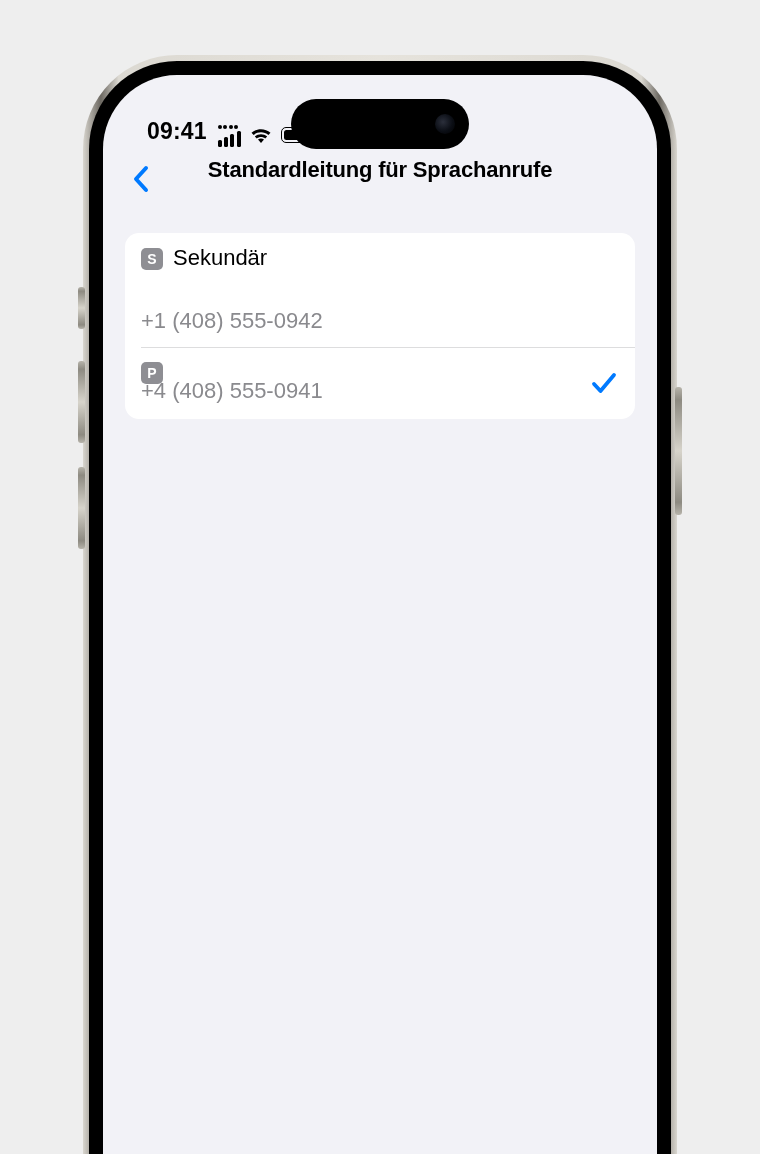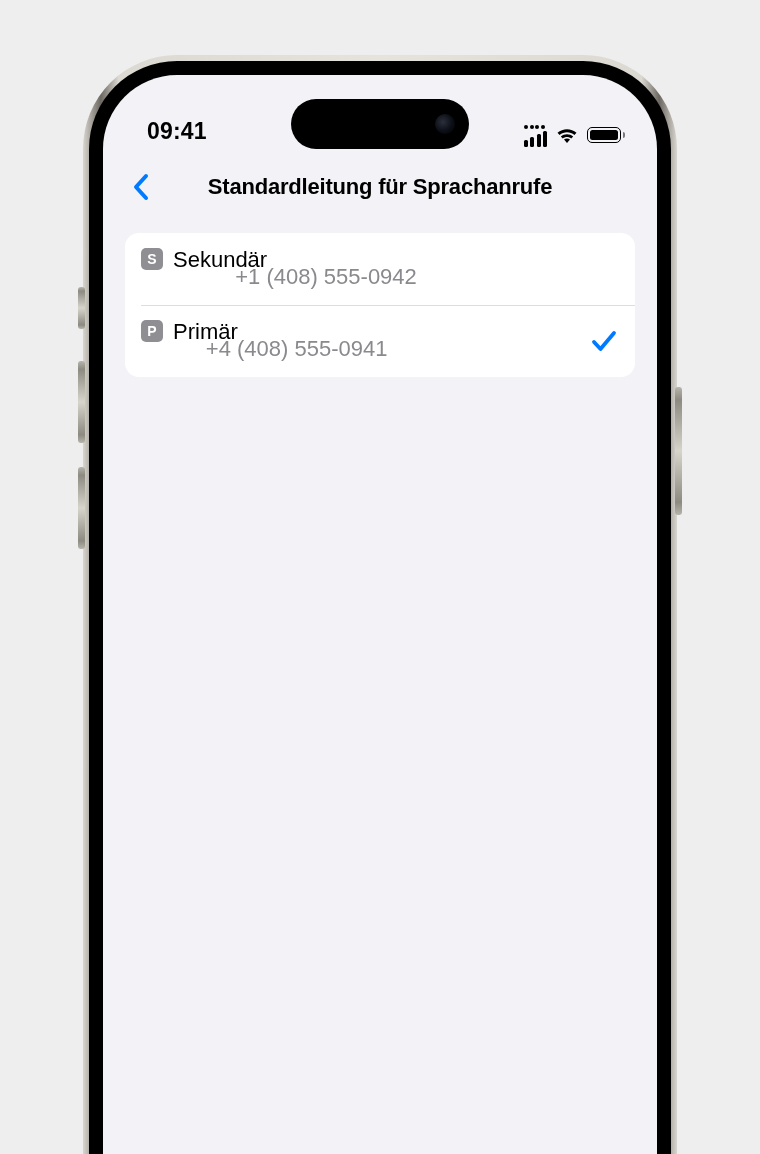--- a/index.html
+++ b/index.html
@@ -78,42 +78,40 @@
       height: 20px;
       border-radius: 50%;
       background: radial-gradient(circle at 40% 40%, #2b2f3b 0%, #0b0e15 55%, #000 100%);
     }
 
     
     .status-bar {
       height: 82px;
       display: flex;
       align-items: flex-end;
-      justify-content: space-between;
       padding: 0 36px 10px 44px;
       gap: 11px;
     }
     .status-time {
       font-size: 23px;
       font-weight: 600;
       color: #000;
       letter-spacing: 0.2px;
       padding-bottom: 2px;
     }
     .status-icons {
       display: flex;
       align-items: center;
       gap: 8px;
     }
 
     
     .nav {
       height: 60px;
       display: flex;
-      align-items: center;
       position: relative;
       padding: 0 20px;
     }
     .back-btn {
       width: 36px;
       height: 44px;
       display: flex;
       align-items: center;
       justify-content: center;
       cursor: pointer;
@@ -165,22 +163,23 @@
       display: flex;
       align-items: center;
       justify-content: center;
       margin-right: 10px;
       flex-shrink: 0;
       align-self: flex-start;
       margin-top: 3px;
     }
     .row-body {
       display: flex;
-      flex-direction: row;
+      flex-direction: column;
       flex: 1;
+      gap: 20px;
     }
     .row-title {
       font-size: 22px;
       color: #000;
       line-height: 1.2;
     }
     .row-sub {
       font-size: 22px;
       color: #8a8a8e;
       line-height: 1.25;
@@ -314,21 +313,20 @@
         <div class="row-icon">S</div>
         <div class="row-body">
           <div class="row-title">Sekundär</div>
           <div class="row-sub">+1 (408) 555-0942</div>
         </div>
       </div>
 
       <div class="row">
         <div class="row-icon">P</div>
         <div class="row-body">
-          <div class="row-title">Primär</div>
           <div class="row-sub">+4 (408) 555-0941</div>
         </div>
         <div class="check">
           <svg width="26" height="24" viewBox="0 0 26 24">
             <path d="M3 13 L9.5 20 L23 4" stroke="#007aff" stroke-width="3.8" fill="none" stroke-linecap="round" stroke-linejoin="round"></path>
           </svg>
         </div>
       </div>
 
     </div>

